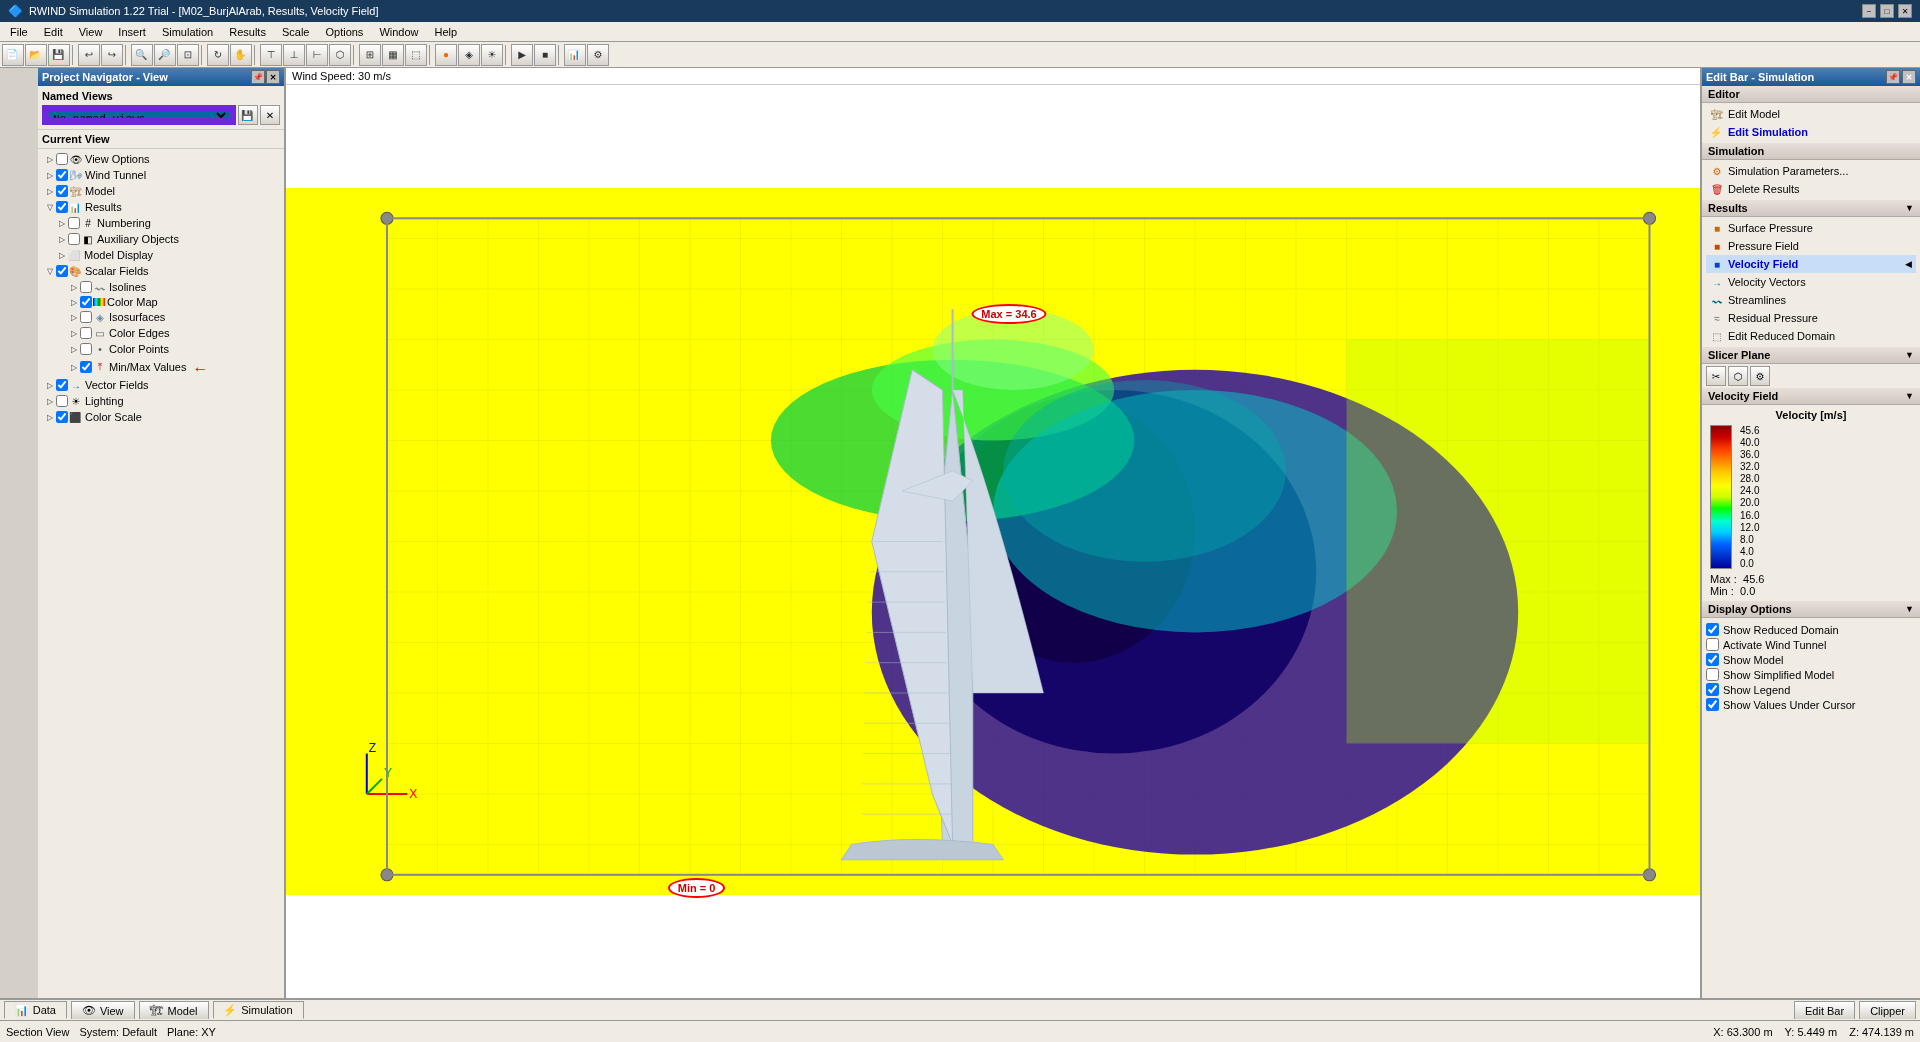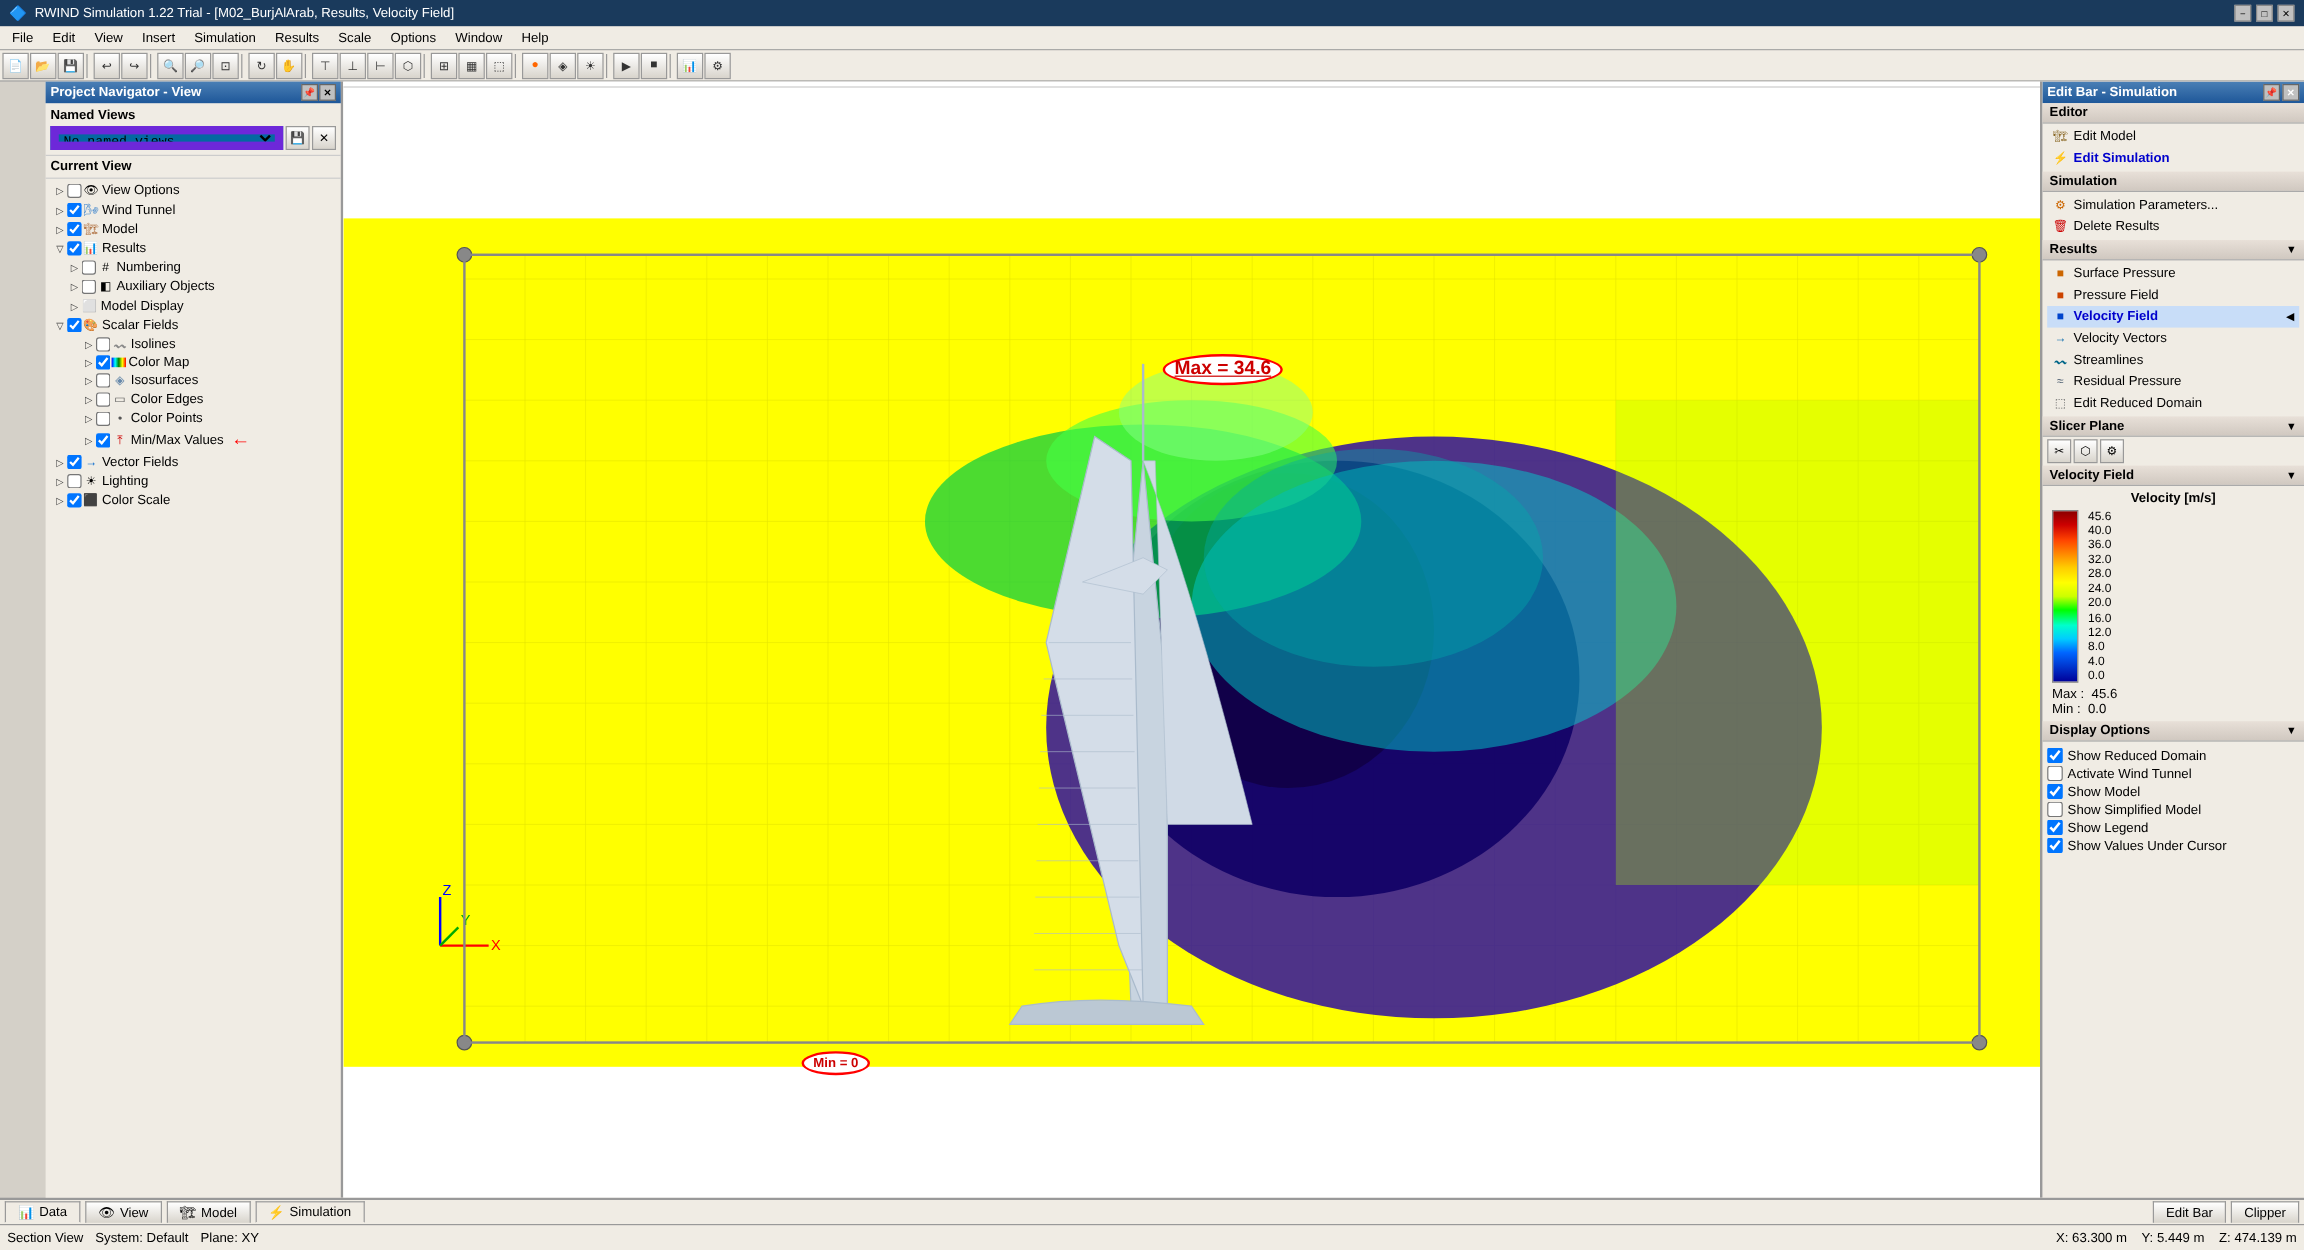--- a/index.html
+++ b/index.html
@@ -44,21 +44,21 @@
     .tree-expander { width: 12px; height: 12px; display: inline-flex; align-items: center; justify-content: center; font-size: 8px; color: #444; cursor: pointer; flex-shrink: 0; }
     .tree-checkbox { width: 12px; height: 12px; margin-right: 1px; flex-shrink: 0; }
     .tree-icon { width: 14px; height: 14px; margin-right: 2px; flex-shrink: 0; display: inline-flex; align-items: center; justify-content: center; font-size: 10px; }
     .tree-label { font-size: 11px; }
 
     
     .center-viewport { flex: 1; display: flex; flex-direction: column; background: #000; position: relative; overflow: hidden; }
     .viewport-info { background: #fff; padding: 2px 6px; font-size: 11px; border-bottom: 1px solid #ccc; }
     .viewport-canvas { flex: 1; position: relative; overflow: hidden; }
 
-    .max-label { position: absolute; top: 22%; left: 50%; transform: translateX(-10%); background: white; border: 2px solid red; border-radius: 50%; padding: 2px 8px; font-size: 16px; font-weight: bold; color: #cc0000; text-align: left; white-space: nowrap; text-decoration: underline; }
+    .max-label { position: absolute; top: 22%; left: 50%; transform: translateX(-10%); background: white; border: 2px solid red; border-radius: 50%; padding: 2px 8px; font-size: 11px; font-weight: bold; color: #cc0000; text-align: left; white-space: nowrap; }
     .min-label { position: absolute; bottom: 10%; left: 30%; background: white; border: 2px solid red; border-radius: 50%; padding: 2px 8px; font-size: 11px; font-weight: bold; color: #cc0000; text-align: center; white-space: nowrap; }
 
     
     .viewport-bottom { background: #fff; padding: 2px 6px; font-size: 11px; border-top: 1px solid #ccc; }
 
     
     .right-panel { width: 220px; background: #f0ece4; border-left: 2px solid #999; display: flex; flex-direction: column; flex-shrink: 0; overflow-y: auto; }
     .right-section-header { background: linear-gradient(180deg, #e8e0d8 0%, #d0c8c0 100%); padding: 2px 6px; font-size: 11px; font-weight: bold; border-bottom: 1px solid #aaa; display: flex; justify-content: space-between; align-items: center; }
     .right-section-content { padding: 2px 4px; }
     .right-item { padding: 2px 4px; display: flex; align-items: center; gap: 4px; cursor: pointer; font-size: 11px; }
@@ -317,20 +317,21 @@
         <input type="checkbox" class="tree-checkbox" checked="" style="">
         <span class="tree-icon">⬛</span>
         <span class="tree-label">Color Scale</span>
       </div>
 
     </div>
   </div>
 
   <div class="center-viewport" style="background:#ffffff;">
     <div class="viewport-info">
+      <div>Wind Speed: 30 m/s</div>
     </div>
     <div class="viewport-canvas">
 
       <svg class="viewport-svg" viewBox="0 0 1400 700" xmlns="http://www.w3.org/2000/svg">
 
         <defs>
           <radialGradient id="velGrad" cx="55%" cy="50%" r="60%">
             <stop offset="0%" stop-color="#2200aa"></stop>
             <stop offset="25%" stop-color="#4400dd"></stop>
             <stop offset="45%" stop-color="#0088ff"></stop>

